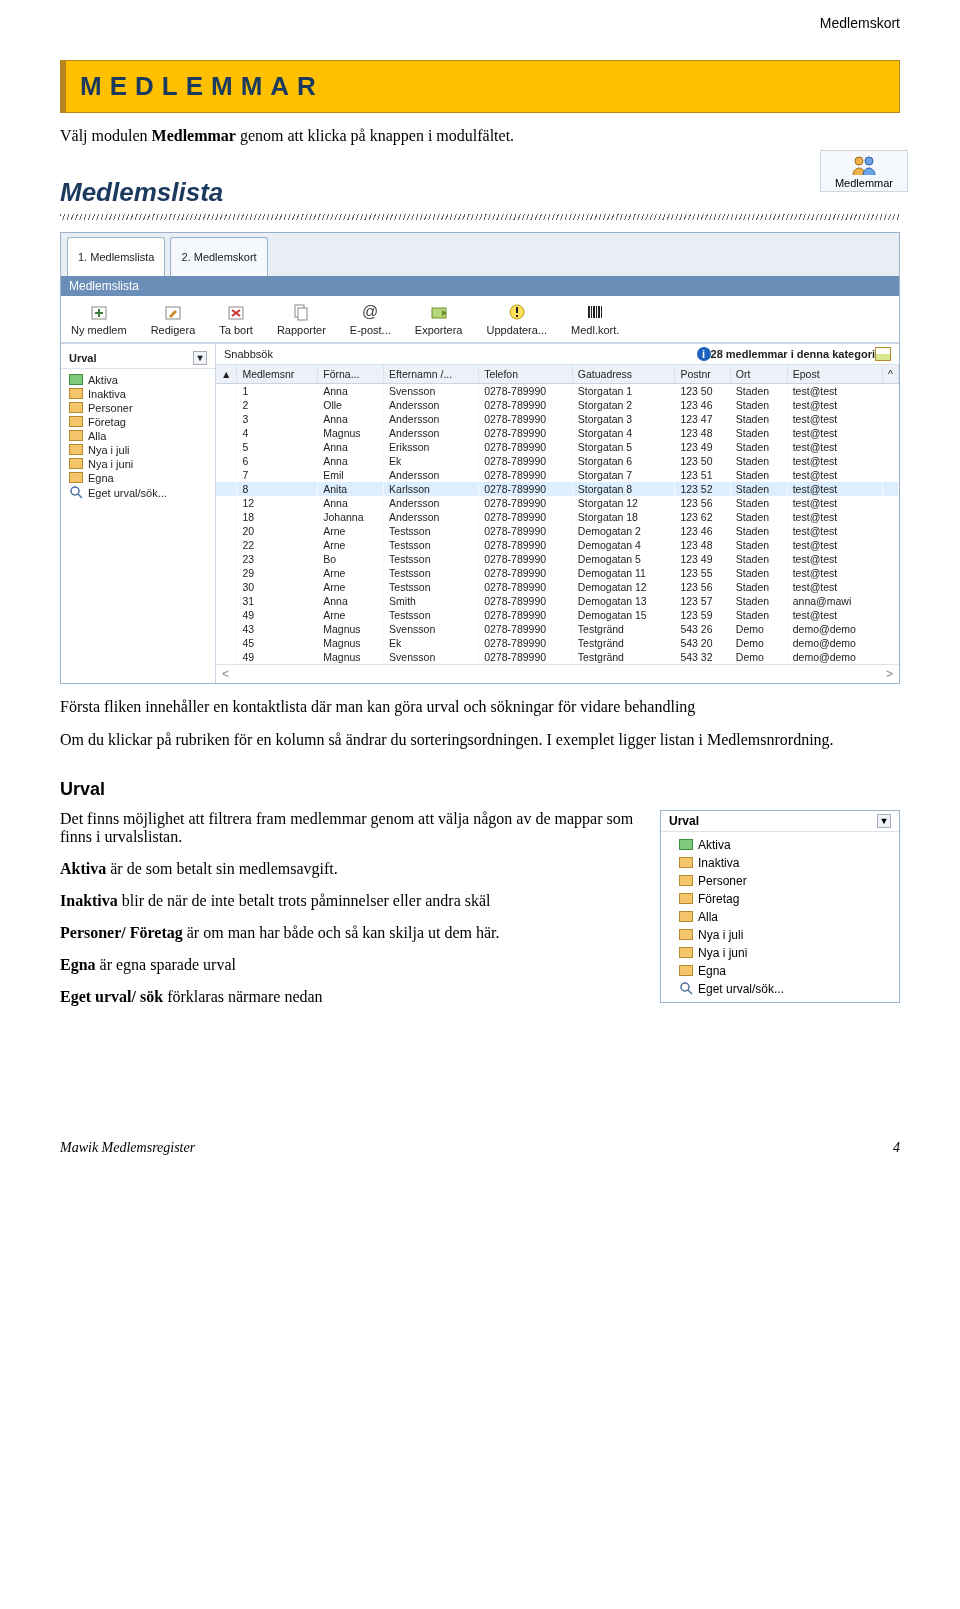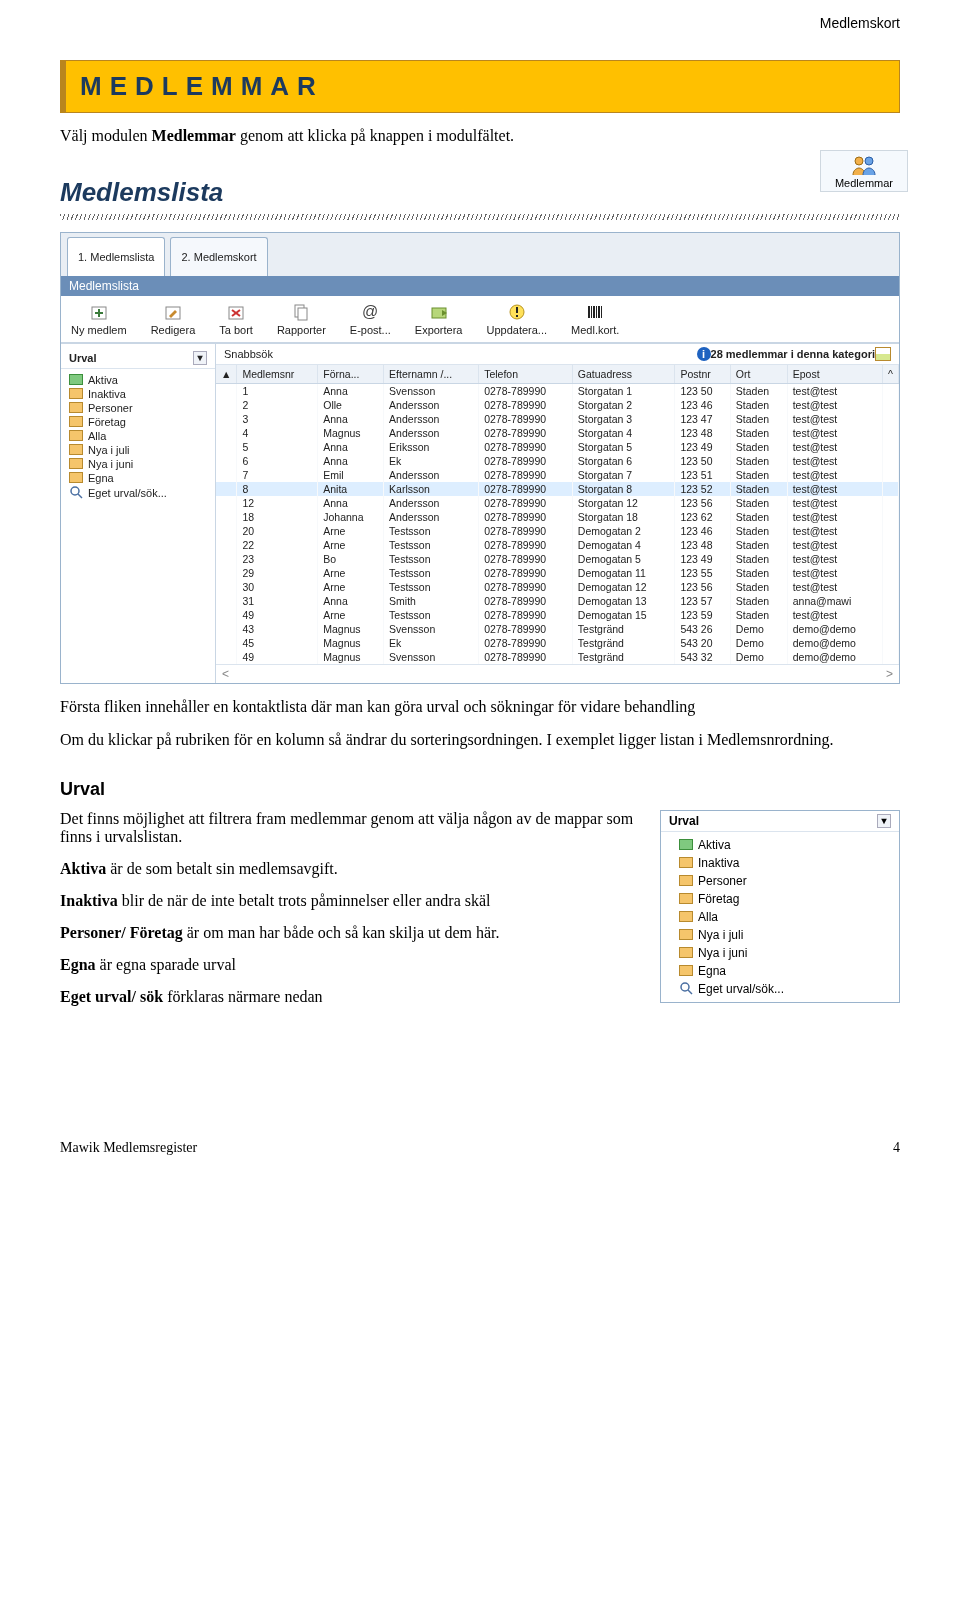--- a/index.html
+++ b/index.html
@@ -128,21 +128,21 @@
     width: 240px;
     border: 1px solid #9ab3cc;
     font-family: Tahoma, Arial, sans-serif;
     font-size: 12px;
     background:#fff;
   }
   .urval-panel .side-head { font-size:12px; }
   .urval-panel .tree { font-size:12px; padding-left:18px; }
   .urval-panel .tree .row { padding:2px 0; }
 
-  .footer { margin-top:120px; display:flex; justify-content:space-between; font-size:14px; }
+  .footer { margin-top:120px; display:flex; justify-content:space-between; font-style:italic; font-size:14px; }
   b,strong { font-weight:bold; }
 </style>
 </head>
 <body>
 
 <div class="header-right">Medlemskort</div>
 
 <div class="title-bar">
   <h1>MEDLEMMAR</h1>
 </div>

